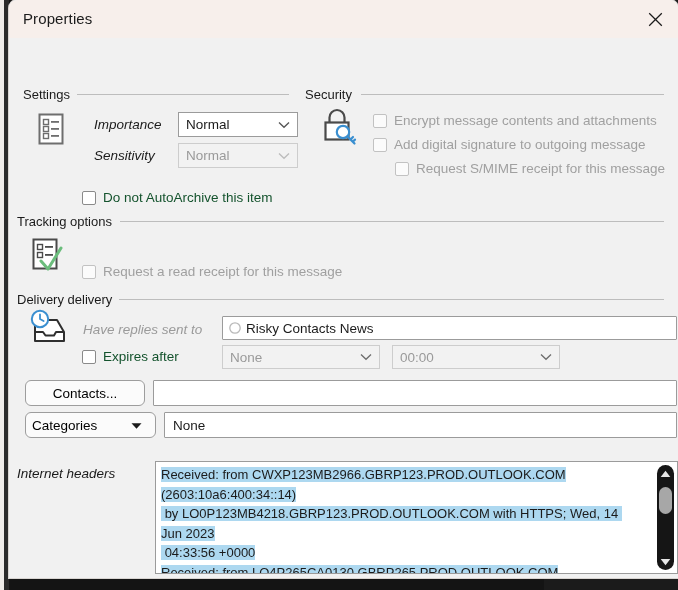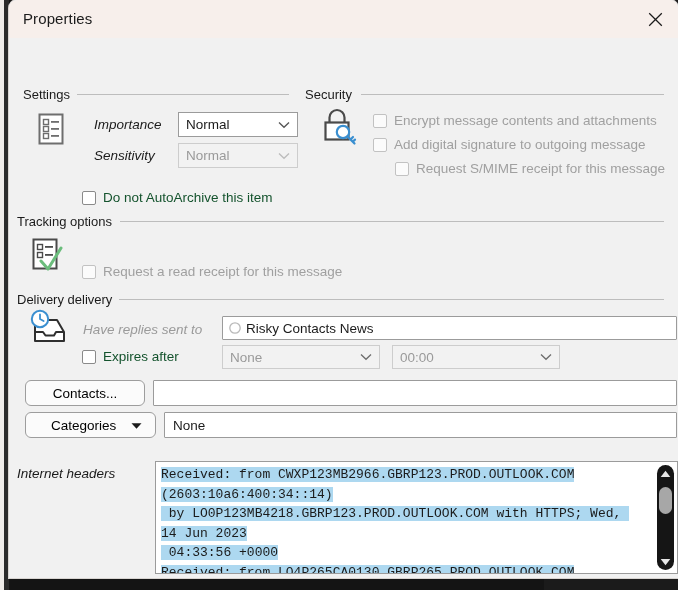--- a/index.html
+++ b/index.html
@@ -194,21 +194,21 @@
     box-sizing: border-box;
     display: flex;
     align-items: center;
     justify-content: center;
     font-size: 13.5px;
     color: #000000;
     cursor: default;
   }
   .btn.split {
     justify-content: flex-start;
-    padding-left: 25px;
+    padding-left: 6px;
     align-items: center;
   }
   .btn .caret {
     position: absolute;
     right: 13px;
     top: 50%;
     transform: translateY(-50%);
   }
 
   
@@ -453,21 +453,21 @@
               <path d="M0.5 0.8 L5.5 6.2 L10.5 0.8 Z" fill="#1b1b1b"></path>
             </svg>
         </span>
       </div>
       <div class="field" style="left:155px; top:374px; width:513px; height:26px;">
         <span class="val">None</span>
       </div>
 
       <div class="static-label" style="left:8px; top:428px;">Internet headers</div>
 
-      <div class="headers-box" style="left:146px; top:423px; width:523px; height:113px;font-family:Liberation Mono, monospace;">
+      <div class="headers-box" style="left:146px; top:423px; width:523px; height:113px;">
         <div class="headers-text" id="headers-text"><span class="sel">Received: from CWXP123MB2966.GBRP123.PROD.OUTLOOK.COM</span>
 <span class="sel">(2603:10a6:400:34::14)</span>
 <span class="sel"> by LO0P123MB4218.GBRP123.PROD.OUTLOOK.COM with HTTPS; Wed, 14 Jun 2023</span>
 <span class="sel"> 04:33:56 +0000</span>
 <span class="sel">Received: from LO4P265CA0130.GBRP265.PROD.OUTLOOK.COM</span>
 </div>
 
         <div class="scrollbar">
           <div class="sb-track"></div>
           <div class="sb-arrow up">

